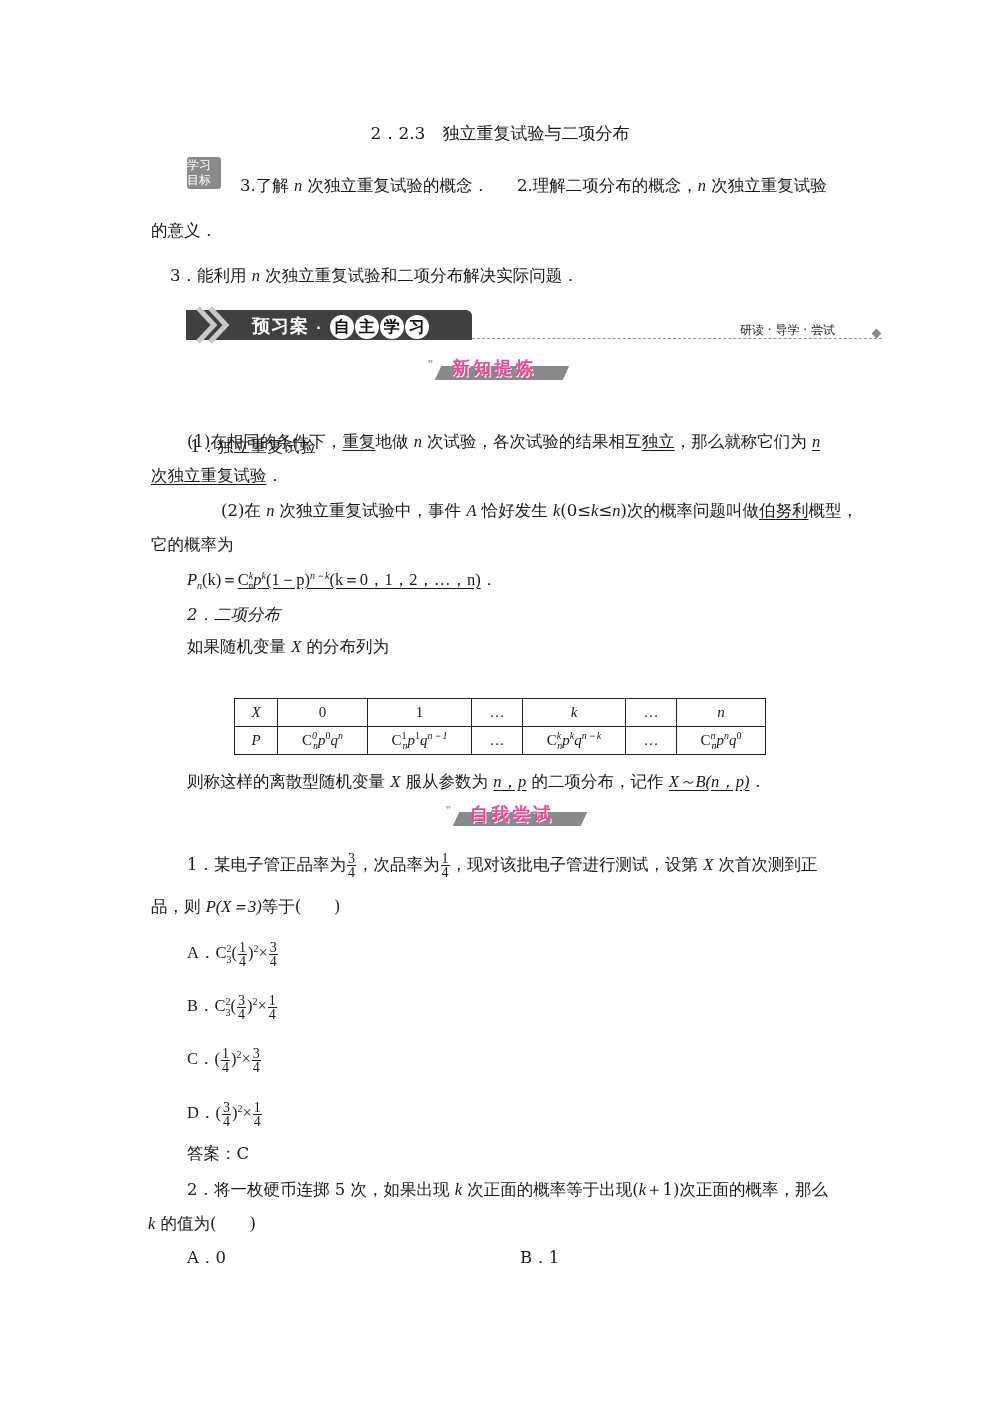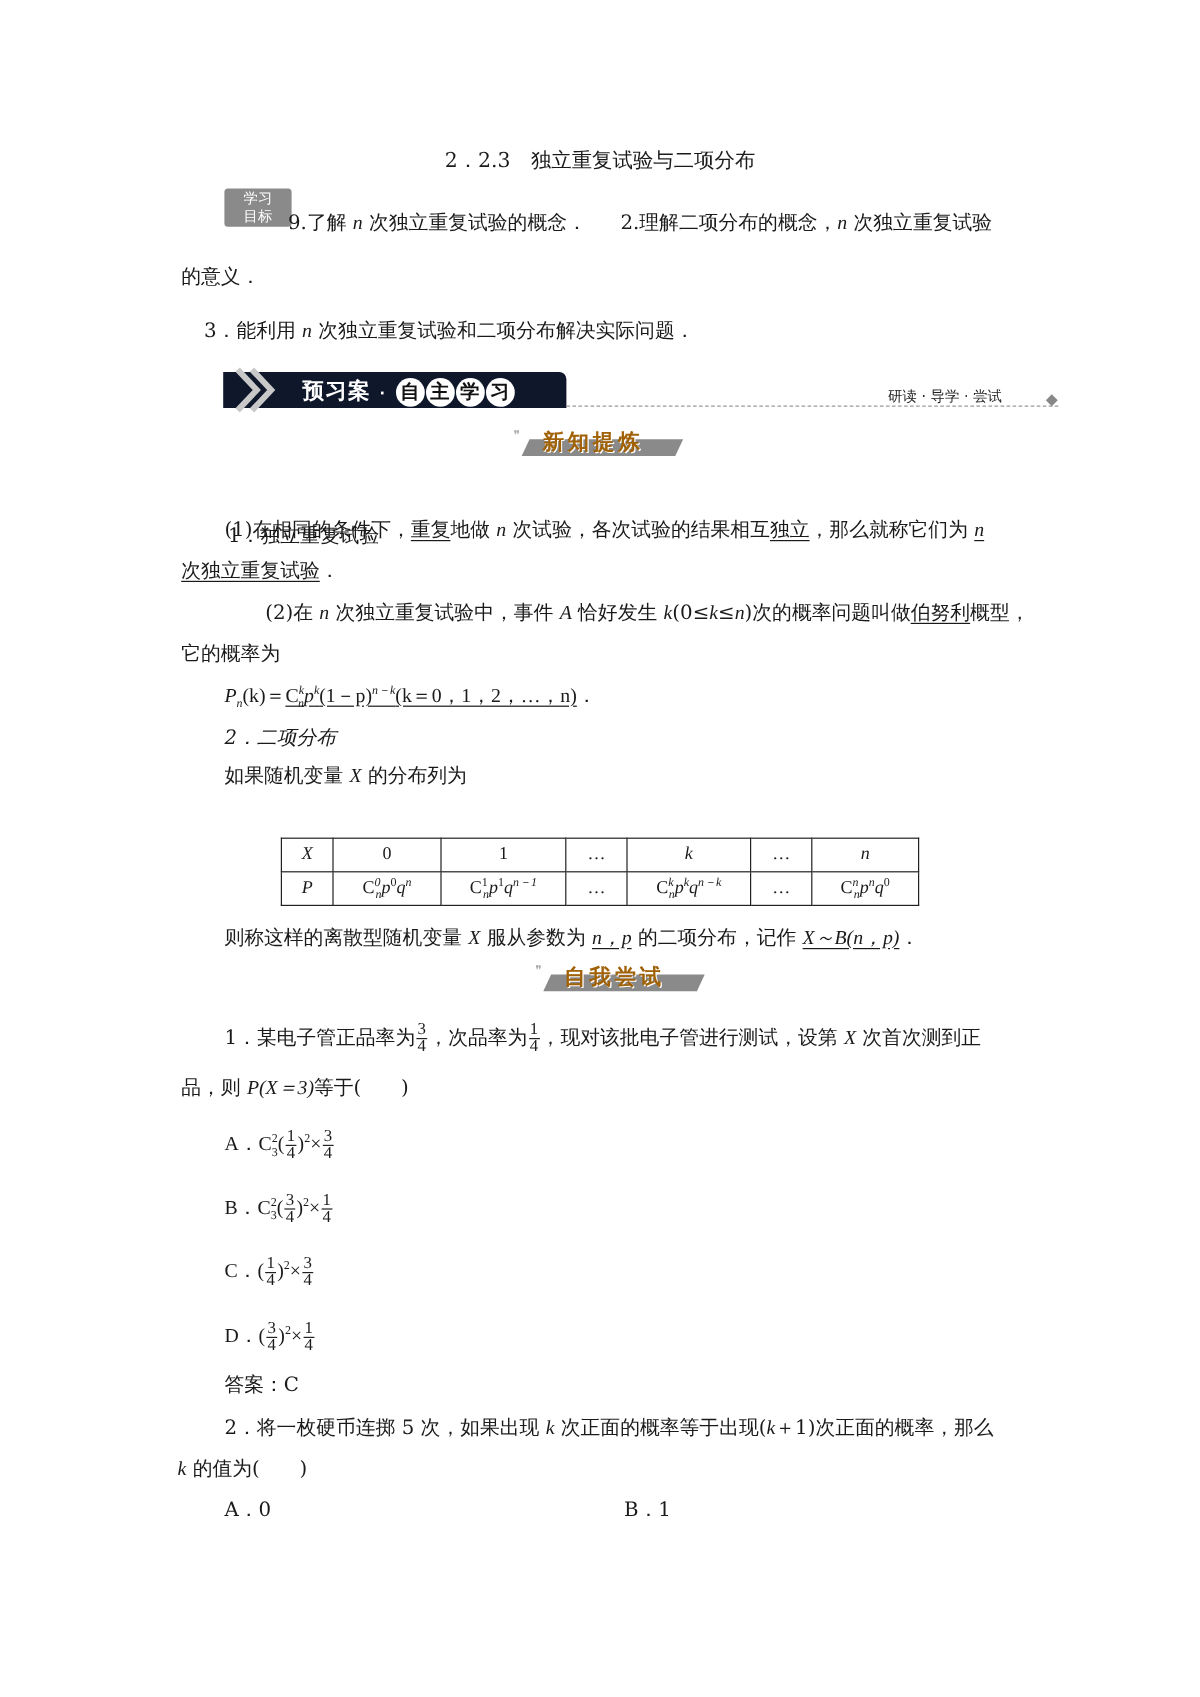--- a/index.html
+++ b/index.html
@@ -5,55 +5,55 @@
   html, body { margin:0; padding:0; background:#ffffff; }
   body { width:1000px; height:1414px; position:relative; overflow:hidden;
          font-family:"DejaVu Serif","Liberation Serif",serif; color:#1a1a1a; }
   .abs { position:absolute; }
   .txt { font-size:16.5px; line-height:20px; white-space:nowrap; }
   .math { font-family:"Liberation Serif","DejaVu Serif",serif; }
   .it { font-style:italic; font-family:"Liberation Serif",serif; }
   .ul { text-decoration:underline; text-underline-offset:3px; }
   sup, sub { font-size:10px; line-height:0; }
   .title { left:0; width:1000px; top:122px; text-align:center; font-size:17px; }
-  .goal-badge { left:187px; top:157px; width:56px; height:32px; background:#8a8a8a; border-radius:3px;
+  .goal-badge { left:187px; top:157px; width:34px; height:32px; background:#8a8a8a; border-radius:3px;
                 color:#fff; font-family:"DejaVu Sans",sans-serif; font-size:12px; line-height:15px;
-                text-align:center; padding-top:1px; box-sizing:border-box; }
-  .banner { left:186px; top:310px; width:286px; height:30px; background:#0f172a; border-radius:0 6px 0 0; }
+                text-align:left; padding-top:1px; box-sizing:border-box; }
+  .banner { left:186px; top:310px; width:286px; height:30px; background:#404040; border-radius:0 6px 0 0; }
   .banner-chev { position:absolute; left:8px; top:-6px; width:40px; height:42px; }
   .banner-text { position:absolute; left:66px; top:4px; color:#fff; font-family:"DejaVu Sans",sans-serif;
                  font-weight:bold; font-size:18px; letter-spacing:1px; }
   .circ { display:inline-block; width:24px; height:24px; border-radius:50%; background:#fff; color:#111;
           text-align:center; line-height:24px; font-size:16px; margin-left:1px; }
   .banner-line { left:472px; top:338px; width:410px; border-top:1px dashed #999; }
   .banner-right { left:740px; top:322px; font-family:"DejaVu Sans",sans-serif; font-size:12px; color:#222; }
   .diamond { left:873px; top:330px; width:7px; height:7px; background:#888; transform:rotate(45deg); }
   .subhead { height:22px; }
   .subhead .bar { position:absolute; left:10px; top:8px; width:128px; height:14px; background:#8a8a8a;
                   transform:skewX(-25deg); }
   .subhead .lbl { position:absolute; left:24px; top:-2px; font-family:"DejaVu Sans",sans-serif; font-weight:bold;
-                  font-size:18px; letter-spacing:3px; color:#a16207; text-shadow:1px 1px 0 #fff; }
+                  font-size:18px; letter-spacing:3px; color:#ec4899; text-shadow:1px 1px 0 #fff; }
   .subhead .deco { position:absolute; left:0; top:0; font-size:10px; color:#aaa; font-family:"DejaVu Sans",sans-serif; }
   table.dist { border-collapse:collapse; position:absolute; left:234px; top:698px; }
   table.dist td { border:1.3px solid #222; height:27px; text-align:center; font-size:15px; padding:0; }
   .frac { display:inline-flex; flex-direction:column; vertical-align:middle; text-align:center; line-height:13px; font-size:14px; margin:0 1px; }
   .frac .num { display:block; border-bottom:1px solid #222; padding:0 1px; }
   .frac .den { display:block; padding:0 1px; }
 </style>
 </head>
 <body>
 
 <div class="abs title">2．2.3　独立重复试验与二项分布</div>
 
 <div class="abs goal-badge">
   <div>学习</div>
   <div>目标</div>
 </div>
 <div class="abs txt" style="left:240px; top:176px;">
-  <span>9.了解 </span><span class="it">n</span><span> 次独立重复试验的概念．</span><span style="display:inline-block;width:28px"></span><span>2.理解二项分布的概念，</span><span class="it">n</span><span> 次独立重复试验</span>
+  <span>3.了解 </span><span class="it">n</span><span> 次独立重复试验的概念．</span><span style="display:inline-block;width:28px"></span><span>2.理解二项分布的概念，</span><span class="it">n</span><span> 次独立重复试验</span>
 </div>
 <div class="abs txt" style="left:151px; top:221px;">的意义．</div>
 <div class="abs txt" style="left:170px; top:266px;">
   <span>3．能利用 </span><span class="it">n</span><span> 次独立重复试验和二项分布解决实际问题．</span>
 </div>
 
 <div class="abs banner">
   <svg class="banner-chev" viewBox="0 0 40 42">
     <polyline points="4,4 20,21 4,38" fill="none" stroke="#c8c8c8" stroke-width="5"></polyline>
     <polyline points="16,4 32,21 16,38" fill="none" stroke="#c8c8c8" stroke-width="5"></polyline>

